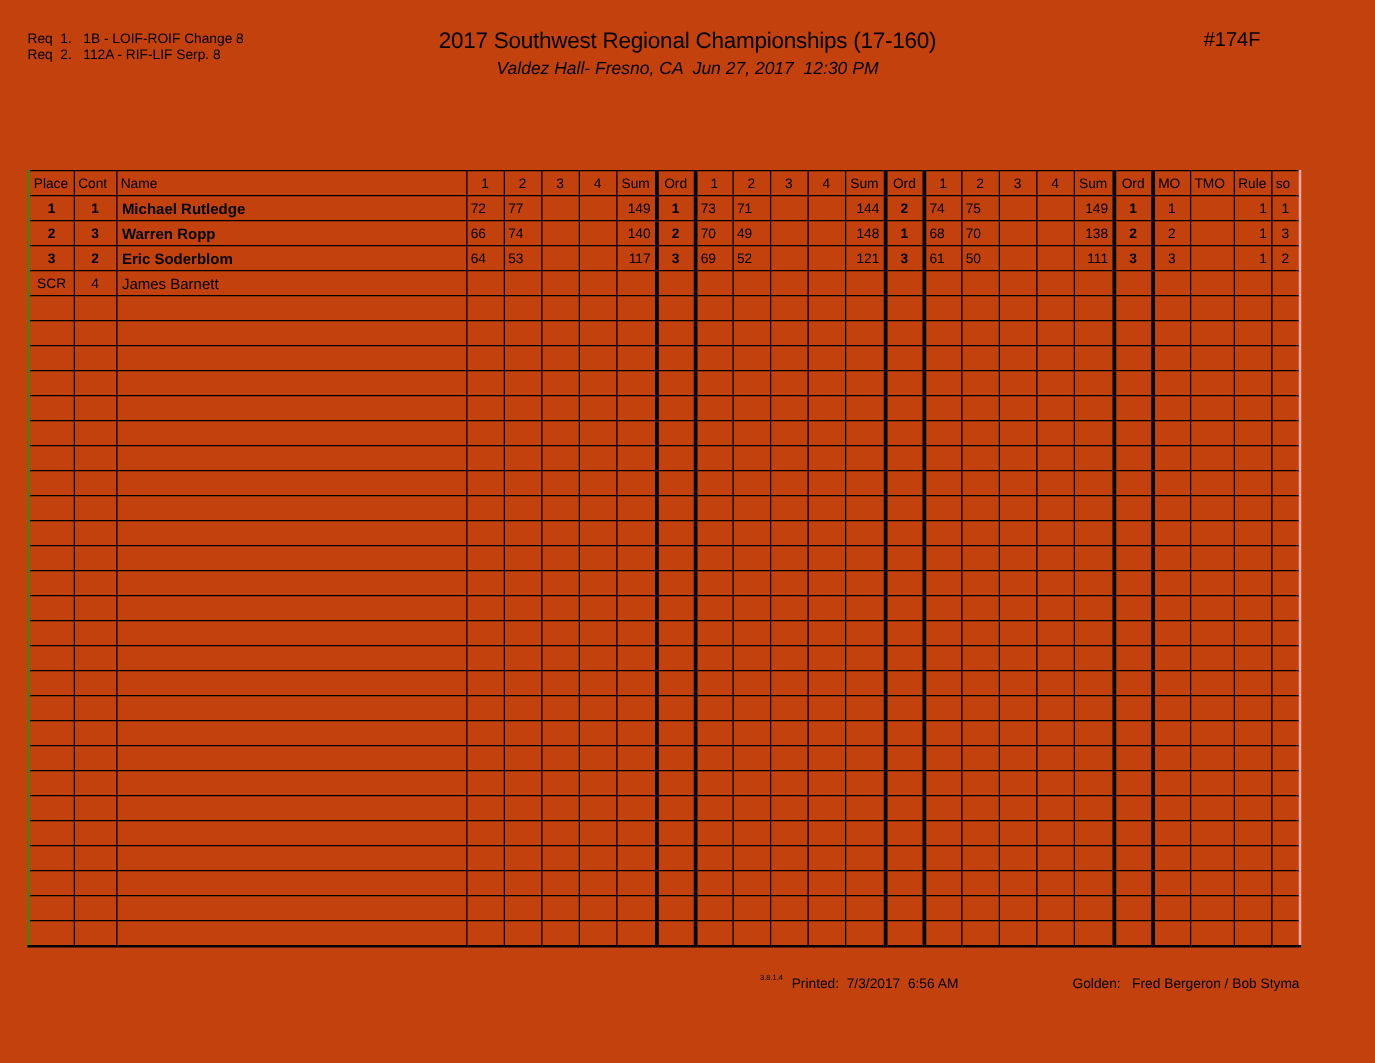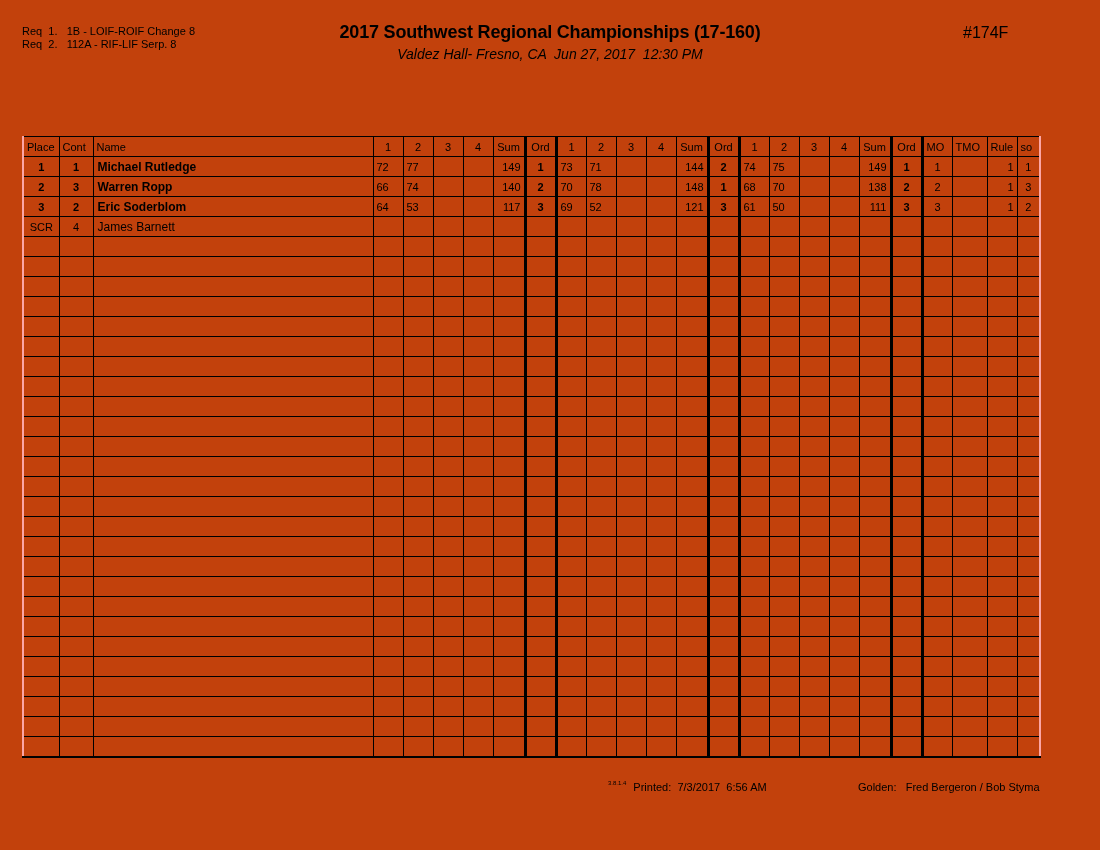--- a/index.html
+++ b/index.html
@@ -2,41 +2,41 @@
 <html><head>
 <meta charset="utf-8">
 <style>
   html,body{margin:0;padding:0;background:#fff;}
   #page{position:relative;width:1100px;height:850px;background:#c2410c;
         font-family:"Liberation Sans", sans-serif;color:#000;overflow:hidden;}
 
   
   #req-block{position:absolute;left:22px;top:25px;font-size:11px;line-height:13px;white-space:pre;}
   #titles{position:absolute;left:0;top:22px;width:1100px;text-align:center;}
-  #title-line{font-size:18px;font-weight:bold;margin:0;letter-spacing:-0.2px;}
+  #title-line{font-size:18px;font-weight:normal;margin:0;letter-spacing:-0.2px;}
   #venue-line{font-size:14px;margin-top:3px;white-space:pre;font-style:italic;}
   #event-line{font-size:19px;font-weight:bold;margin-top:3px;}
   #report-line{font-size:16px;margin-top:4px;}
   #event-number{position:absolute;left:963px;top:24px;font-size:16px;font-weight:normal;}
 
   
   #results-table{position:absolute;left:22px;top:136px;border-collapse:collapse;table-layout:fixed;width:1017px;}
   #results-table td{border:1px solid #000;height:20px;padding:0 3px;font-size:11px;
                     line-height:12px;overflow:hidden;white-space:nowrap;box-sizing:border-box;}
   #results-table tr.judge-row td{height:21px;}
   .nob{border:none !important;background:transparent;}
   .judgebox{border:1px solid #000 !important;border-bottom:2px solid #000 !important;
             white-space:pre !important;padding:2px 2px 2px 5px !important;vertical-align:middle;}
   .hdrrow td{border-top:2px solid #000;border-bottom:3px solid #000;padding:2px 2px;}
   .cen{text-align:center;padding:0 1px !important;}
   .rt{text-align:right;}
   .b{font-weight:bold;}
   .name-cell{font-size:12px !important;padding-left:4px !important;}
   .ord-col{border-left:3px solid #000 !important;border-right:3px solid #000 !important;}
-  #results-table td:first-child{border-left:2px solid #fca5a5;}
+  #results-table td:first-child{border-left:2px solid #4d7c0f;}
   #results-table td:last-child{border-right:2px solid #fca5a5;}
   #results-table tr:last-child td{border-bottom:2px solid #000;}
   #results-table tr.judge-row td.nob{border:none !important;}
 
   
   #footer-left{position:absolute;left:608px;top:781px;font-size:11px;}
   #footer-version{font-size:6px;vertical-align:top;position:relative;top:-1px;margin-right:7px;}
   #footer-printed{white-space:pre;}
   #footer-scorer{position:absolute;left:858px;top:781px;font-size:11px;white-space:pre;}
 </style>
@@ -141,21 +141,21 @@
           <td class="cen b">2</td>
           <td class="cen b">3</td>
           <td class="name-cell b">Warren Ropp</td>
           <td>66</td>
           <td>74</td>
           <td></td>
           <td></td>
           <td class="rt">140</td>
           <td class="cen b ord-col">2</td>
           <td>70</td>
-          <td>78</td>
+          <td>49</td>
           <td></td>
           <td></td>
           <td class="rt">148</td>
           <td class="cen b ord-col">1</td>
           <td>68</td>
           <td>70</td>
           <td></td>
           <td></td>
           <td class="rt">138</td>
           <td class="cen b ord-col">2</td>

